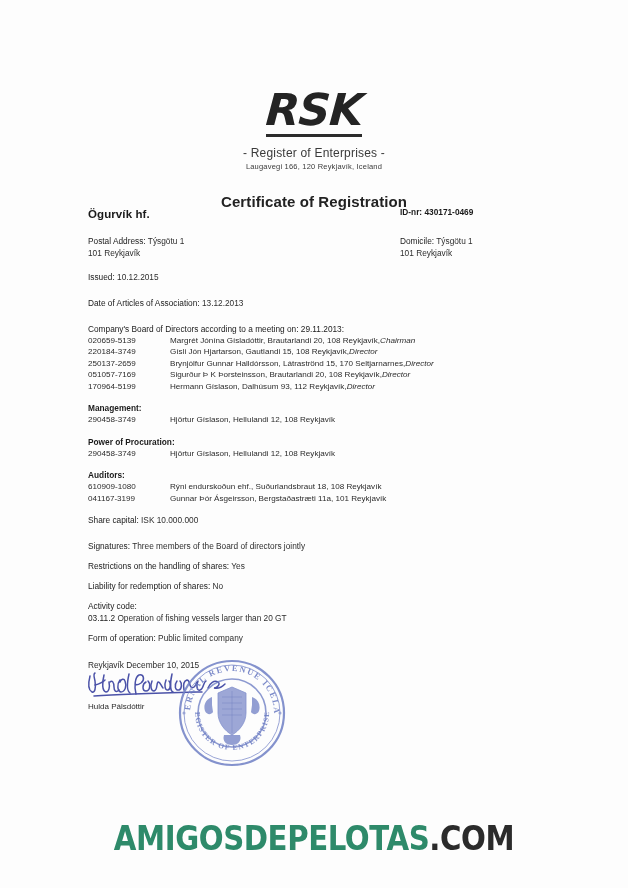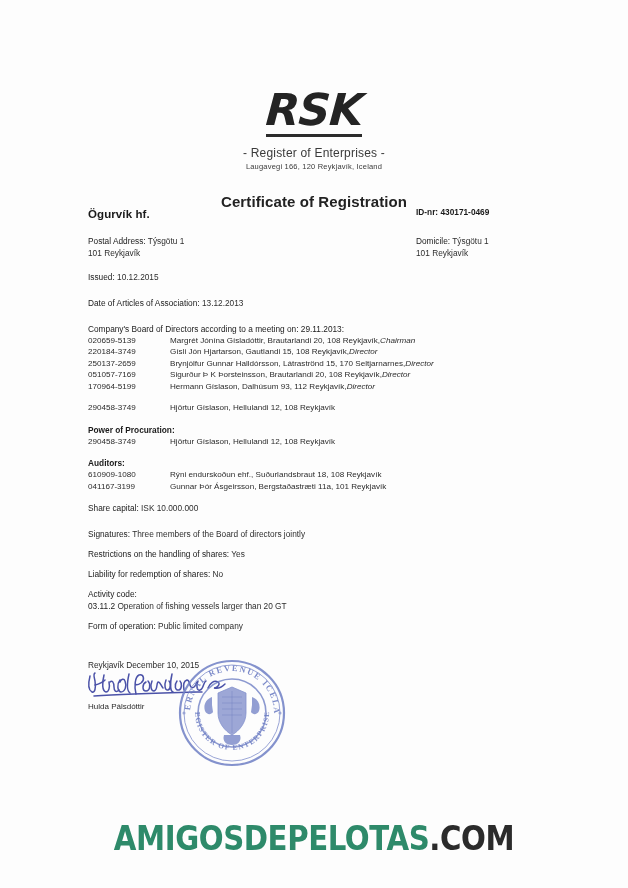--- a/index.html
+++ b/index.html
@@ -64,21 +64,21 @@
     font-size: 15px;
     font-weight: bold;
     color: #222;
     letter-spacing: .1px;
   }
 
   
   .body-wrap {
     position: absolute;
     left: 88px;
-    right: 84px;
+    right: 100px;
     top: 206px;
     font-size: 8.3px;
     line-height: 1.45;
   }
 
   .row-2col {
     display: flex;
     justify-content: space-between;
     align-items: flex-start;
   }
@@ -249,20 +249,21 @@
         </tr>
         <tr>
           <td class="kt-cell">170964-5199</td>
           <td><span>Hermann Gíslason, Dalhúsum 93, 112 Reykjavík,</span><span class="role">Director</span></td>
         </tr>
       </tbody>
     </table>
 
     <div class="gap-10"></div>
 
+    <div class="section-head">Management:</div>
     <table class="people-table">
       <tbody>
         <tr>
           <td class="kt-cell">290458-3749</td>
           <td>Hjörtur Gíslason, Hellulandi 12, 108 Reykjavík</td>
         </tr>
       </tbody>
     </table>
 
     <div class="gap-10"></div>

